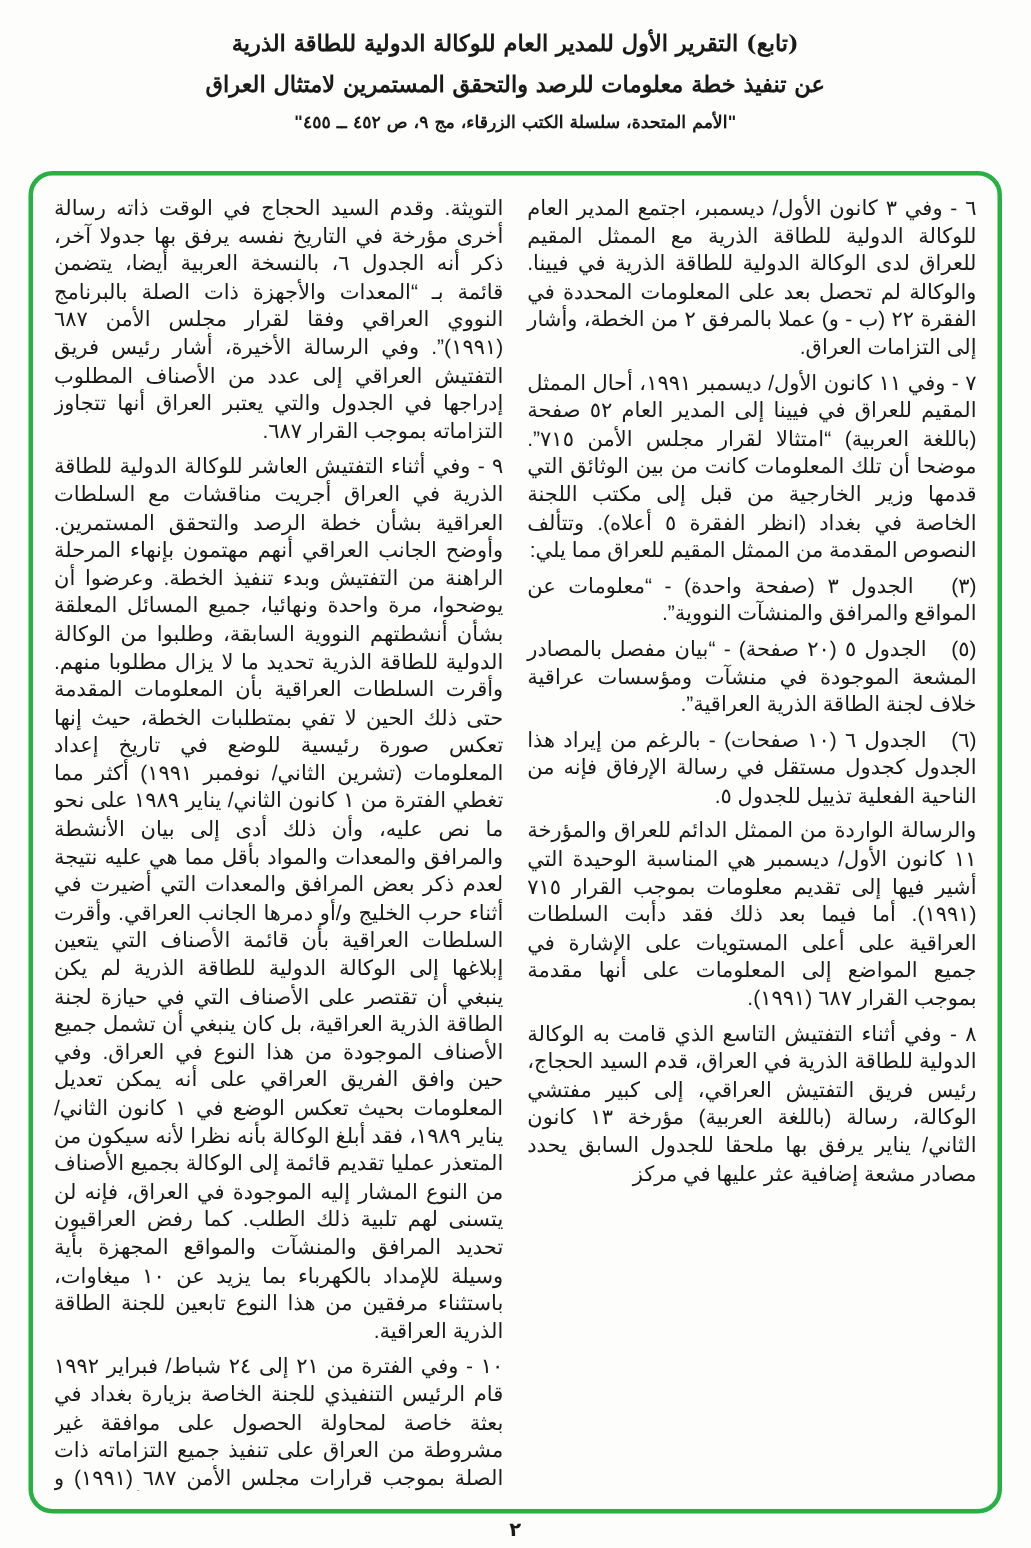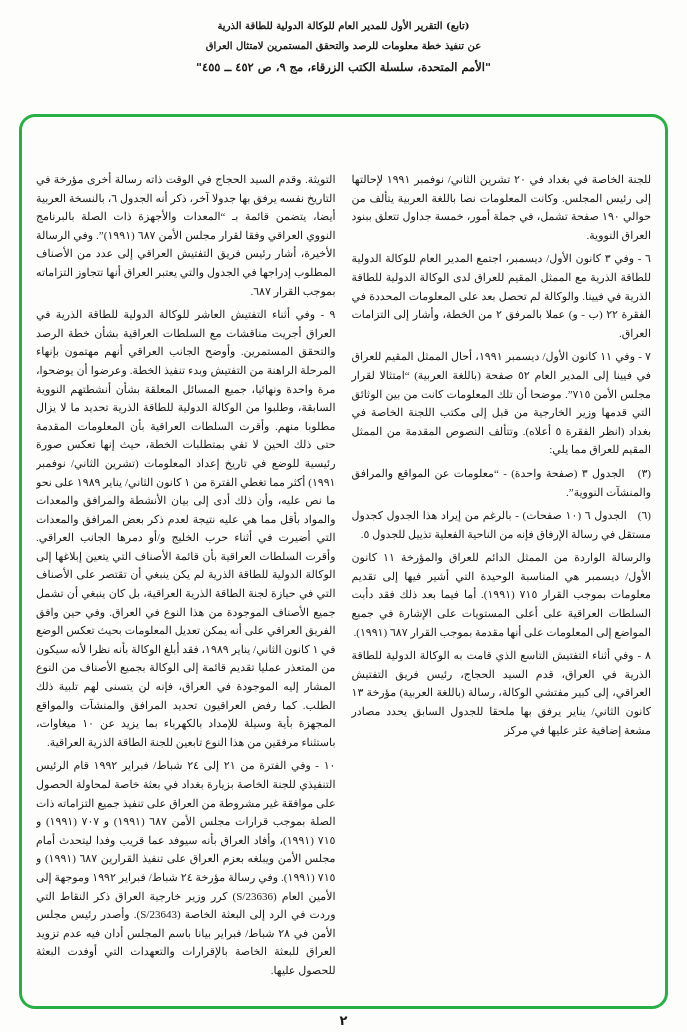--- a/index.html
+++ b/index.html
@@ -7,21 +7,21 @@
   body {
     width: 687px; height: 1032px;
     position: relative;
     font-family: "DejaVu Sans", sans-serif;
     color: #1a1a1a;
     background: #fdfdfb;
     overflow: hidden;
   }
   .header { text-align: center; padding-top: 20px; direction: rtl; }
   .header .h-line1, .header .h-line2 {
-    font-size: 10px; font-weight: bold; margin-bottom: 9px;
+    font-size: 15px; font-weight: bold; margin-bottom: 9px;
     font-family: "DejaVu Serif", serif;
   }
   .header .h-line3 {
     font-size: 11.5px; font-weight: bold;
     font-family: "DejaVu Serif", serif;
   }
   .content-box {
     position: absolute;
     top: 114px; left: 19px;
     width: 649px; height: 895px;
@@ -34,24 +34,23 @@
     display: flex;
     direction: rtl;
     gap: 16px;
     height: 100%;
     overflow: hidden;
   }
   .col {
     flex: 1 1 0;
     direction: rtl;
     text-align: justify;
-    font-size: 11px;
+    font-size: 14px;
     line-height: 18.6px;
-    font-family: Liberation Serif, serif;
-    margin-top: 41px;
+    font-family: Liberation Sans, sans-serif;
   }
   .col p { margin-bottom: 5px; }
   .col p.num-item { margin-bottom: 5px; }
   .page-number {
     position: absolute;
     bottom: 4px; left: 0; right: 0;
     text-align: center;
     font-size: 13px; font-weight: bold;
   }
 </style>
@@ -63,24 +62,24 @@
   <header class="header">
     <div class="h-line1">(تابع) التقرير الأول للمدير العام للوكالة الدولية للطاقة الذرية</div>
     <div class="h-line2">عن تنفيذ خطة معلومات للرصد والتحقق المستمرين لامتثال العراق</div>
     <div class="h-line3">"الأمم المتحدة، سلسلة الكتب الزرقاء، مج ٩، ص ٤٥٢ ــ ٤٥٥"</div>
   </header>
 
   <section class="content-box">
     <div class="columns">
 
       <div class="col">
-        <p>للجنة الخاصة في بغداد في ٢٠ تشرين الثاني/ نوفمبر ١٩٩١ لإحالتها إلى رئيس المجلس. وكانت المعلومات نصا باللغة العربية يتألف من حوالي ١٩٠ صفحة تشمل، في جملة أمور، خمسة جداول تتعلق ببنود العراق النووية.</p>
         <p>٦ -   وفي ٣ كانون الأول/ ديسمبر، اجتمع المدير العام للوكالة الدولية للطاقة الذرية مع الممثل المقيم للعراق لدى الوكالة الدولية للطاقة الذرية في فيينا. والوكالة لم تحصل بعد على المعلومات المحددة في الفقرة ٢٢ (ب - و) عملا بالمرفق ٢ من الخطة، وأشار إلى التزامات العراق.</p>
         <p>٧ -   وفي ١١ كانون الأول/ ديسمبر ١٩٩١، أحال الممثل المقيم للعراق في فيينا إلى المدير العام ٥٢ صفحة (باللغة العربية) “امتثالا لقرار مجلس الأمن ٧١٥”. موضحا أن تلك المعلومات كانت من بين الوثائق التي قدمها وزير الخارجية من قبل إلى مكتب اللجنة الخاصة في بغداد (انظر الفقرة ٥ أعلاه). وتتألف النصوص المقدمة من الممثل المقيم للعراق مما يلي:</p>
         <p class="num-item">(٣)&nbsp;&nbsp;&nbsp;الجدول ٣ (صفحة واحدة) - “معلومات عن المواقع والمرافق والمنشآت النووية”.</p>
+        <p class="num-item">(٥)&nbsp;&nbsp;&nbsp;الجدول ٥ (٢٠ صفحة) - “بيان مفصل بالمصادر المشعة الموجودة في منشآت ومؤسسات عراقية خلاف لجنة الطاقة الذرية العراقية”.</p>
         <p class="num-item">(٦)&nbsp;&nbsp;&nbsp;الجدول ٦ (١٠ صفحات) - بالرغم من إيراد هذا الجدول كجدول مستقل في رسالة الإرفاق فإنه من الناحية الفعلية تذييل للجدول ٥.</p>
         <p>والرسالة الواردة من الممثل الدائم للعراق والمؤرخة ١١ كانون الأول/ ديسمبر هي المناسبة الوحيدة التي أشير فيها إلى تقديم معلومات بموجب القرار ٧١٥ (١٩٩١). أما فيما بعد ذلك فقد دأبت السلطات العراقية على أعلى المستويات على الإشارة في جميع المواضع إلى المعلومات على أنها مقدمة بموجب القرار ٦٨٧ (١٩٩١).</p>
         <p>٨ -   وفي أثناء التفتيش التاسع الذي قامت به الوكالة الدولية للطاقة الذرية في العراق، قدم السيد الحجاج، رئيس فريق التفتيش العراقي، إلى كبير مفتشي الوكالة، رسالة (باللغة العربية) مؤرخة ١٣ كانون الثاني/ يناير يرفق بها ملحقا للجدول السابق يحدد مصادر مشعة إضافية عثر عليها في مركز</p>
       </div>
 
       <div class="col">
         <p>التويثة. وقدم السيد الحجاج في الوقت ذاته رسالة أخرى مؤرخة في التاريخ نفسه يرفق بها جدولا آخر، ذكر أنه الجدول ٦، بالنسخة العربية أيضا، يتضمن قائمة بـ “المعدات والأجهزة ذات الصلة بالبرنامج النووي العراقي وفقا لقرار مجلس الأمن ٦٨٧ (١٩٩١)”. وفي الرسالة الأخيرة، أشار رئيس فريق التفتيش العراقي إلى عدد من الأصناف المطلوب إدراجها في الجدول والتي يعتبر العراق أنها تتجاوز التزاماته بموجب القرار ٦٨٧.</p>
         <p>٩ -   وفي أثناء التفتيش العاشر للوكالة الدولية للطاقة الذرية في العراق أجريت مناقشات مع السلطات العراقية بشأن خطة الرصد والتحقق المستمرين. وأوضح الجانب العراقي أنهم مهتمون بإنهاء المرحلة الراهنة من التفتيش وبدء تنفيذ الخطة. وعرضوا أن يوضحوا، مرة واحدة ونهائيا، جميع المسائل المعلقة بشأن أنشطتهم النووية السابقة، وطلبوا من الوكالة الدولية للطاقة الذرية تحديد ما لا يزال مطلوبا منهم. وأقرت السلطات العراقية بأن المعلومات المقدمة حتى ذلك الحين لا تفي بمتطلبات الخطة، حيث إنها تعكس صورة رئيسية للوضع في تاريخ إعداد المعلومات (تشرين الثاني/ نوفمبر ١٩٩١) أكثر مما تغطي الفترة من ١ كانون الثاني/ يناير ١٩٨٩ على نحو ما نص عليه، وأن ذلك أدى إلى بيان الأنشطة والمرافق والمعدات والمواد بأقل مما هي عليه نتيجة لعدم ذكر بعض المرافق والمعدات التي أضيرت في أثناء حرب الخليج و/أو دمرها الجانب العراقي. وأقرت السلطات العراقية بأن قائمة الأصناف التي يتعين إبلاغها إلى الوكالة الدولية للطاقة الذرية لم يكن ينبغي أن تقتصر على الأصناف التي في حيازة لجنة الطاقة الذرية العراقية، بل كان ينبغي أن تشمل جميع الأصناف الموجودة من هذا النوع في العراق. وفي حين وافق الفريق العراقي على أنه يمكن تعديل المعلومات بحيث تعكس الوضع في ١ كانون الثاني/ يناير ١٩٨٩، فقد أبلغ الوكالة بأنه نظرا لأنه سيكون من المتعذر عمليا تقديم قائمة إلى الوكالة بجميع الأصناف من النوع المشار إليه الموجودة في العراق، فإنه لن يتسنى لهم تلبية ذلك الطلب. كما رفض العراقيون تحديد المرافق والمنشآت والمواقع المجهزة بأية وسيلة للإمداد بالكهرباء بما يزيد عن ١٠ ميغاوات، باستثناء مرفقين من هذا النوع تابعين للجنة الطاقة الذرية العراقية.</p>
         <p>١٠ -   وفي الفترة من ٢١ إلى ٢٤ شباط/ فبراير ١٩٩٢ قام الرئيس التنفيذي للجنة الخاصة بزيارة بغداد في بعثة خاصة لمحاولة الحصول على موافقة غير مشروطة من العراق على تنفيذ جميع التزاماته ذات الصلة بموجب قرارات مجلس الأمن ٦٨٧ (١٩٩١) و ٧٠٧ (١٩٩١) و ٧١٥ (١٩٩١)، وأفاد العراق بأنه سيوفد عما قريب وفدا ليتحدث أمام مجلس الأمن ويبلغه بعزم العراق على تنفيذ القرارين ٦٨٧ (١٩٩١) و ٧١٥ (١٩٩١). وفي رسالة مؤرخة ٢٤ شباط/ فبراير ١٩٩٢ وموجهة إلى الأمين العام (S/23636) كرر وزير خارجية العراق ذكر النقاط التي وردت في الرد إلى البعثة الخاصة (S/23643). وأصدر رئيس مجلس الأمن في ٢٨ شباط/ فبراير بيانا باسم المجلس أدان فيه عدم تزويد العراق للبعثة الخاصة بالإقرارات والتعهدات التي أوفدت البعثة للحصول عليها.</p>
       </div>

